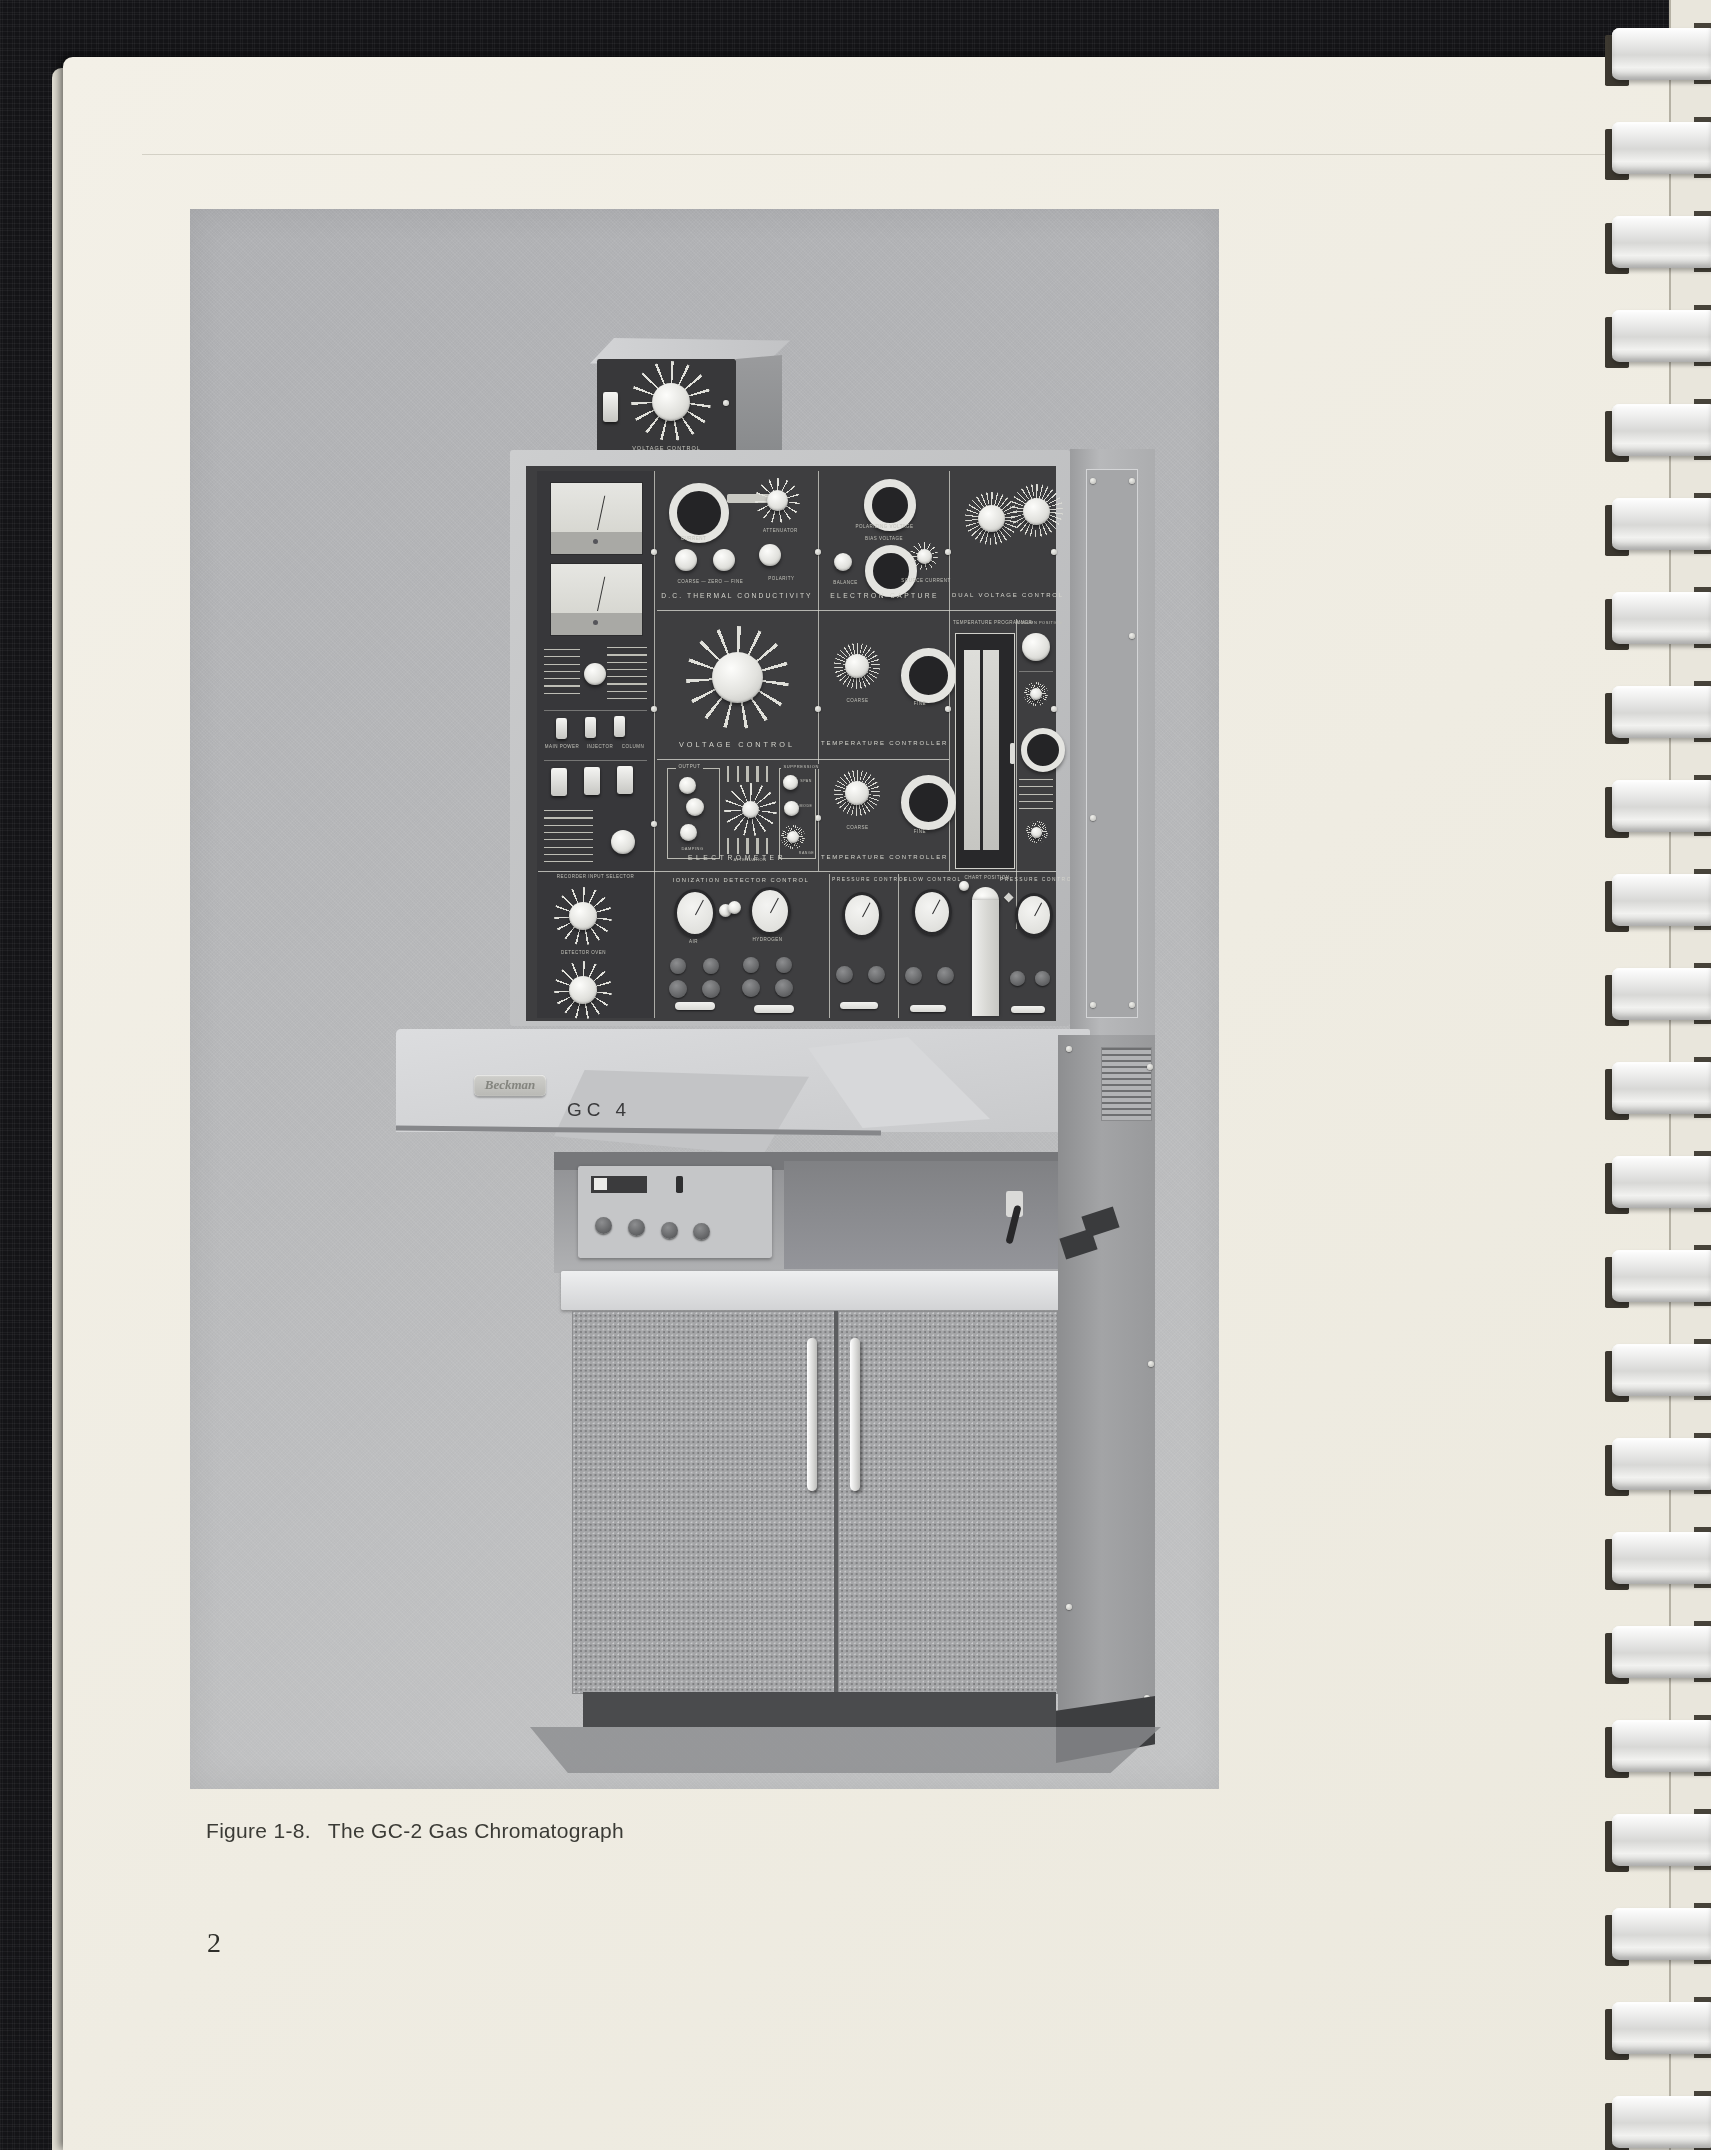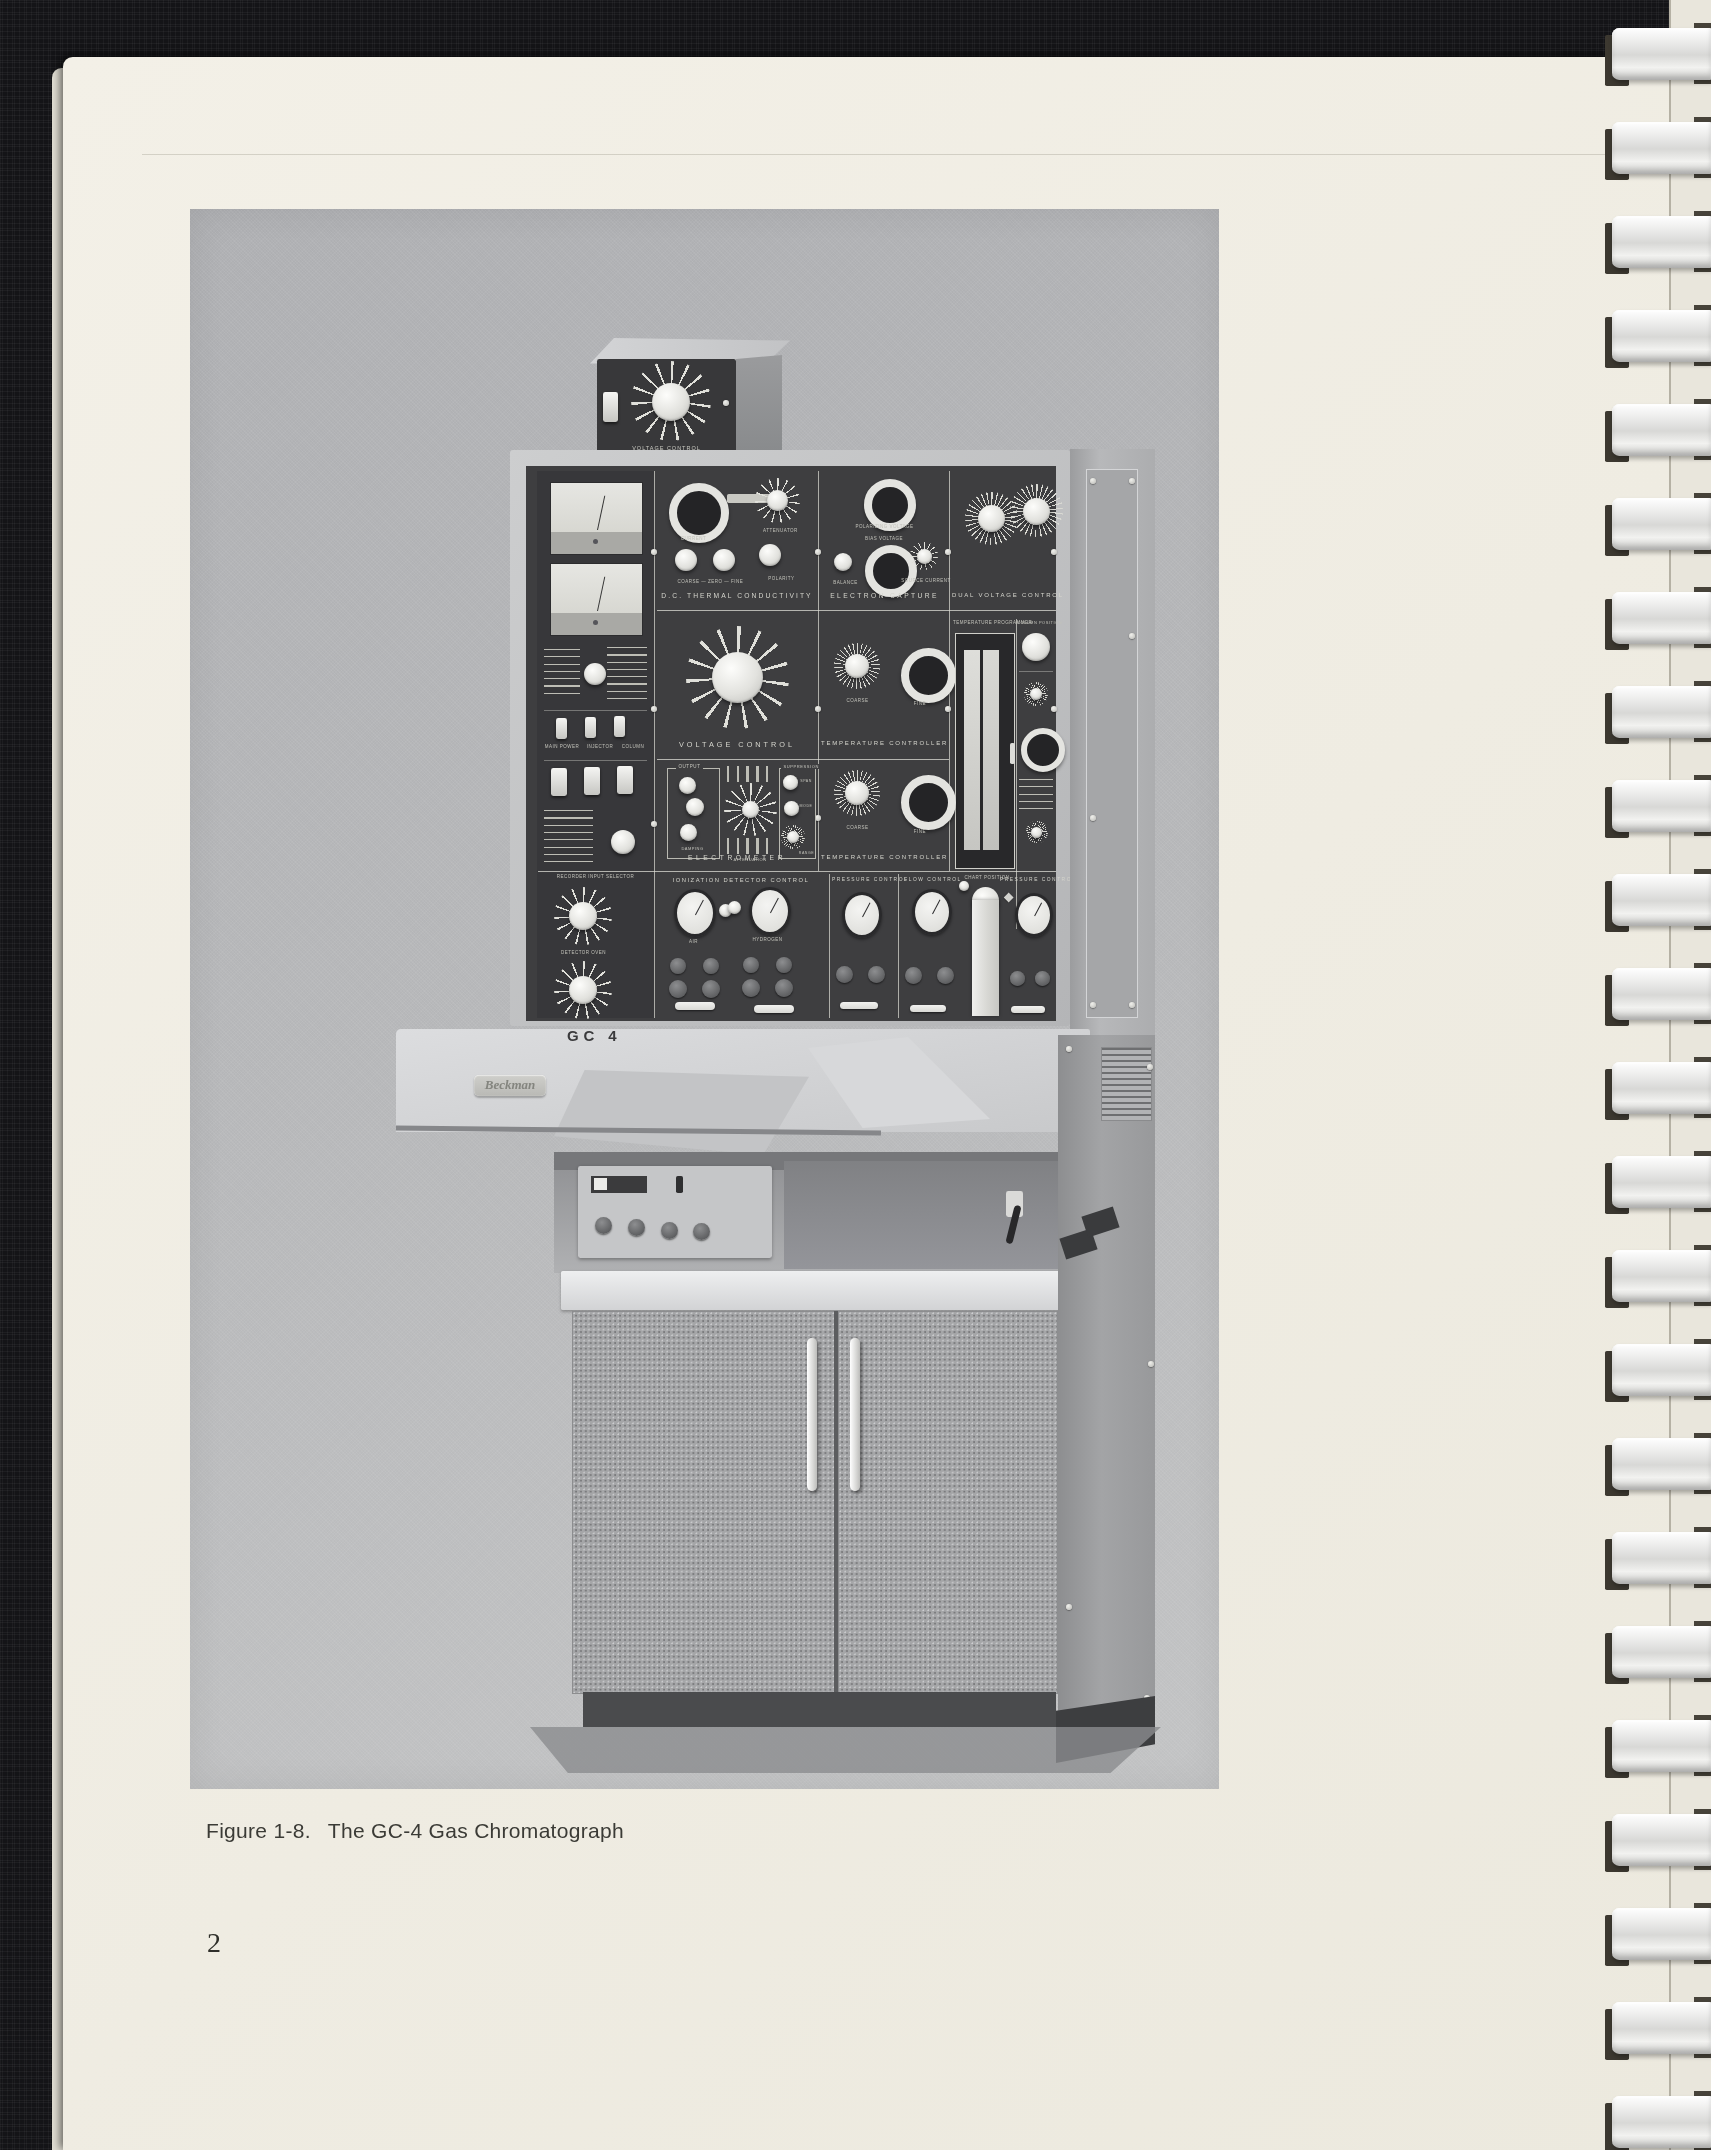--- a/index.html
+++ b/index.html
@@ -314,21 +314,21 @@
     <div class="screw" style="left:900px;top:606px;"></div>
     <div class="screw" style="left:900px;top:793px;"></div>
     <div class="screw" style="left:939px;top:793px;"></div>
 
     <div class="abs" style="left:206px;top:820px;width:694px;height:103px;border-radius:4.9px 2.4px 0 0;background:linear-gradient(170deg,#dcdddf,#c8c9cb);"></div>
     <div class="abs" style="left:364px;top:861px;width:255px;height:85px;background:#c3c4c6;clip-path:polygon(12% 0,100% 8%,82% 100%,0 78%);"></div>
     <div class="abs" style="left:618px;top:828px;width:182px;height:91px;background:#d7d8da;clip-path:polygon(0 12%,55% 0,100% 90%,30% 100%);"></div>
     <div class="abs" style="left:284px;top:866px;width:72px;height:20.6px;background:linear-gradient(180deg,#cfcfcb,#b9b9b5);border-radius:4.9px;box-shadow:inset 0 0.6px 1.2px #fff,0 1.2px 1.8px rgba(0,0,0,.25);text-align:center;">
       <span style="font-size:13px;font-weight:bold;font-style:italic;color:#84857f;line-height:20.6px;font-family:Liberation Serif, serif;">Beckman</span>
     </div>
-    <div class="abs" style="left:377px;top:818px;font-size:15px;font-weight:bold;letter-spacing:4.9px;color:#3a3a3c;">GC 4</div>
+    <div class="abs" style="left:377px;top:890px;font-size:19px;font-weight:normal;letter-spacing:4.9px;color:#3a3a3c;">GC 4</div>
     <div class="abs" style="left:206px;top:919px;width:485px;height:4.9px;background:#86878a;transform:rotate(.6deg);"></div>
 
     <div class="abs" style="left:364px;top:943px;width:537px;height:121px;background:linear-gradient(180deg,#8e8f92,#b0b1b3);"></div>
     <div class="abs" style="left:364px;top:943px;width:537px;height:18px;background:#76777a;"></div>
     <div class="abs" style="left:388px;top:957px;width:194px;height:92px;background:#c5c6c8;border-radius:2.4px;box-shadow:0 1.8px 3.6px rgba(0,0,0,.3);"></div>
     <div class="abs" style="left:401px;top:967px;width:56px;height:17px;background:#3b3b3d;"></div>
     <div class="abs" style="left:404px;top:969px;width:13.3px;height:12px;background:#ebebE9;"></div>
     <div class="abs" style="left:486px;top:967px;width:7.3px;height:17px;background:#2f2f31;border-radius:1.8px;"></div>
     <div class="kdark" style="left:405px;top:1008px;width:17px;height:17px;"></div>
     <div class="kdark" style="left:438px;top:1010px;width:17px;height:17px;"></div>
@@ -355,21 +355,21 @@
     <div class="screw" style="left:958px;top:1152px;"></div>
     <div class="screw" style="left:876px;top:1395px;"></div>
     <div class="screw" style="left:954px;top:1486px;"></div>
 
     <div class="abs" style="left:393px;top:1483px;width:473px;height:35px;background:#4a4b4d;"></div>
     <div class="abs" style="left:866px;top:1487px;width:99px;height:67px;background:#3d3e40;clip-path:polygon(0 22%,100% 0,100% 72%,0 100%);"></div>
     <div class="abs" style="left:340px;top:1518px;width:631px;height:46px;background:#8b8c8e;opacity:.8;clip-path:polygon(0 0,100% 0,92% 100%,6% 100%);"></div>
   </div>
 
   <div class="caption">
-    <span>Figure 1-8.</span><span class="gap"></span><span>The GC-4 Gas Chromatograph</span>
+    <span>Figure 1-8.</span><span class="gap"></span><span>The GC-2 Gas Chromatograph</span>
   </div>
   <div class="pageno">2</div>
 
   <div class="under-strip"></div>
   <div class="page-edge-line"></div>
   <div class="binding">
       <div class="strap" style="top: 28px;">
         <span class="slotL"></span>
         <span class="slotR"></span>
         <span class="band"></span>

